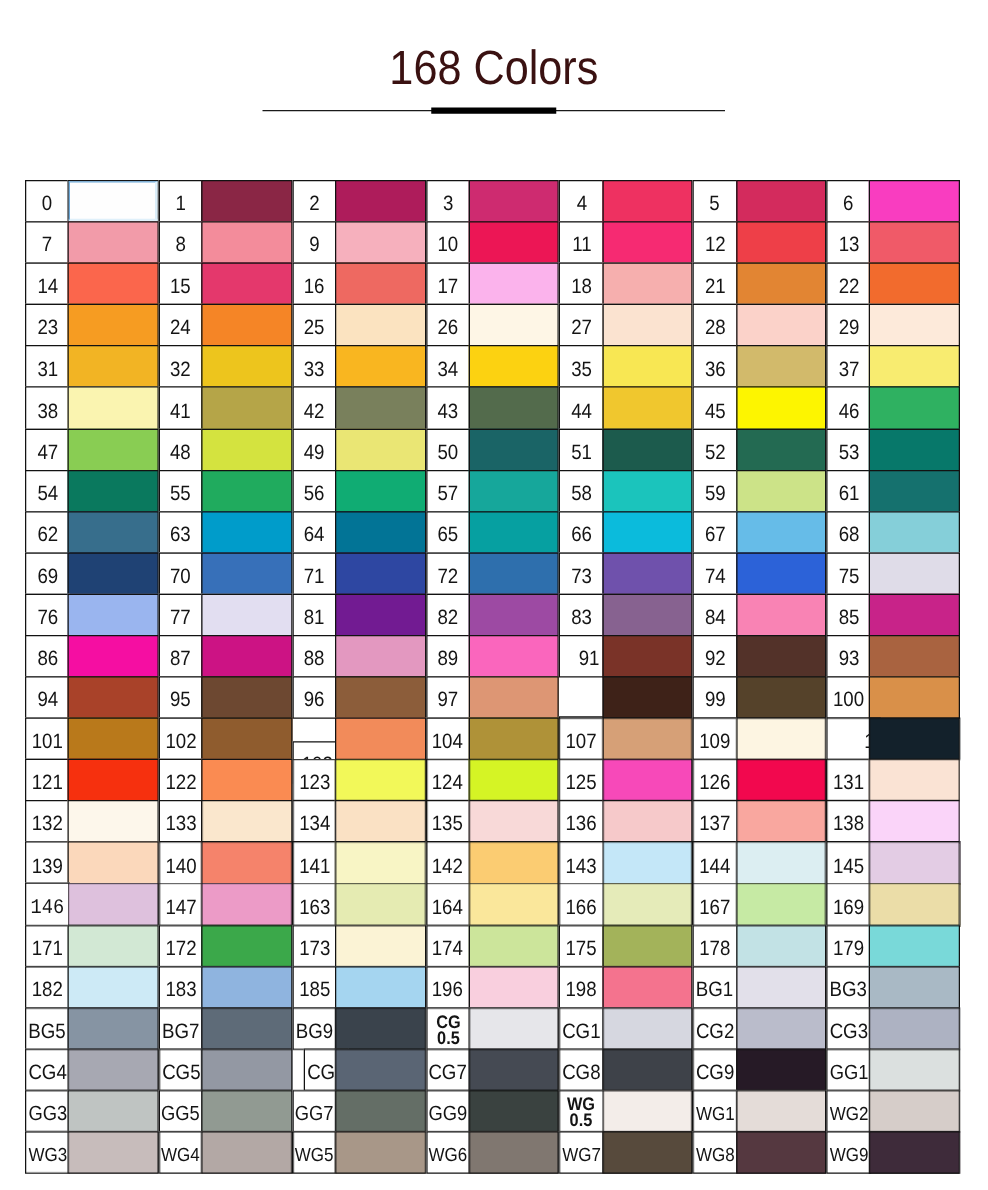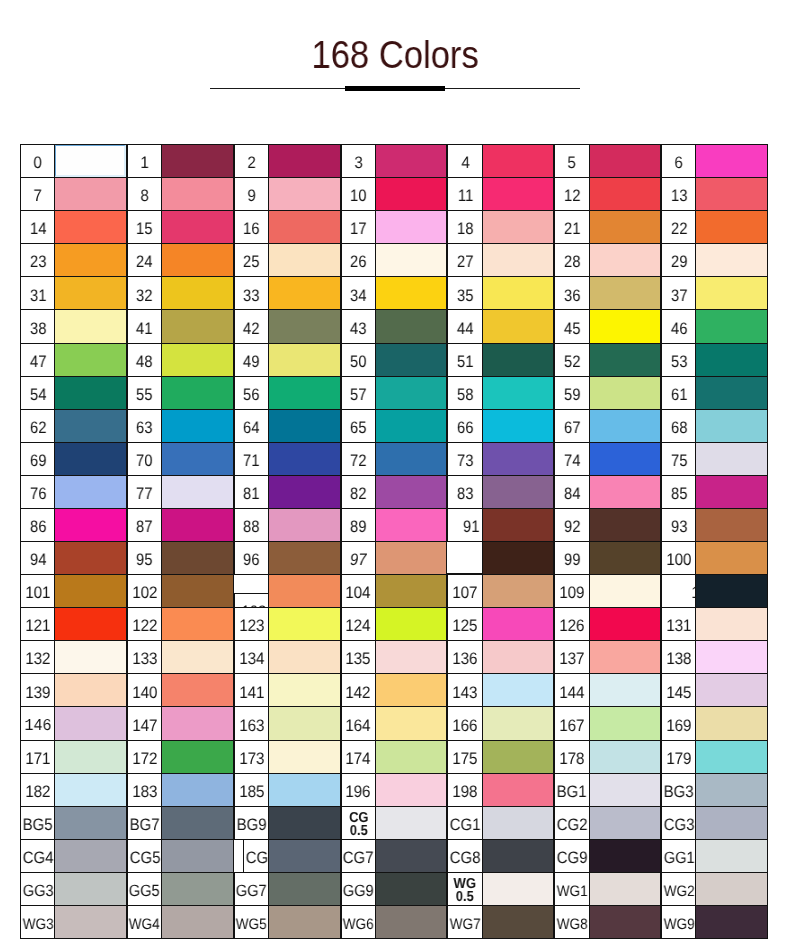--- a/index.html
+++ b/index.html
@@ -394,21 +394,21 @@
       </div>
       <div class="sw cell" style="left: 34.25px; top: 397px; width: 72.6071px; height: 34.3333px; background-color: rgb(169, 66, 41);"></div>
       <div class="lbl cell" style="left: 106.857px; top: 397px; width: 35.5px; height: 34.3333px;">
         <span style="font-size: 16.6px;">95</span>
       </div>
       <div class="sw cell" style="left: 141.107px; top: 397px; width: 72.6071px; height: 34.3333px; background-color: rgb(109, 72, 49);"></div>
       <div class="lbl cell" style="left: 213.714px; top: 397px; width: 35.5px; height: 34.3333px;">
         <span style="font-size: 16.6px;">96</span>
       </div>
       <div class="sw cell" style="left: 247.964px; top: 397px; width: 72.6071px; height: 34.3333px; background-color: rgb(140, 93, 58);"></div>
-      <div class="lbl cell" style="left: 320.571px; top: 397px; width: 36px; height: 34.3333px; font-style: italic;">
+      <div class="lbl cell" style="left: 320.571px; top: 397px; width: 36px; height: 34.3333px;">
         <span style="font-size: 16.6px;">97</span>
       </div>
       <div class="sw cell" style="left: 354.821px; top: 397px; width: 72.6071px; height: 34.3333px; background-color: rgb(221, 150, 116);"></div>
       <div class="lbl cell" style="left: 427.429px; top: 397px; width: 35.5px; height: 34.3333px; margin-top: 32px;">
         <span style="font-size: 16.6px;">98</span>
       </div>
       <div class="sw cell" style="left: 461.679px; top: 397px; width: 72.6071px; height: 34.3333px; background-color: rgb(62, 34, 24);"></div>
       <div class="lbl cell" style="left: 534.286px; top: 397px; width: 35.5px; height: 34.3333px;">
         <span style="font-size: 16.6px;">99</span>
       </div>

